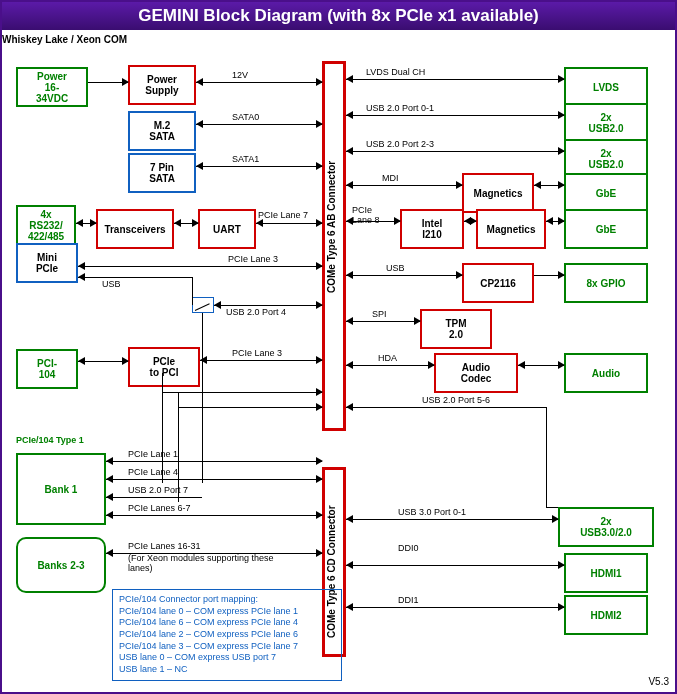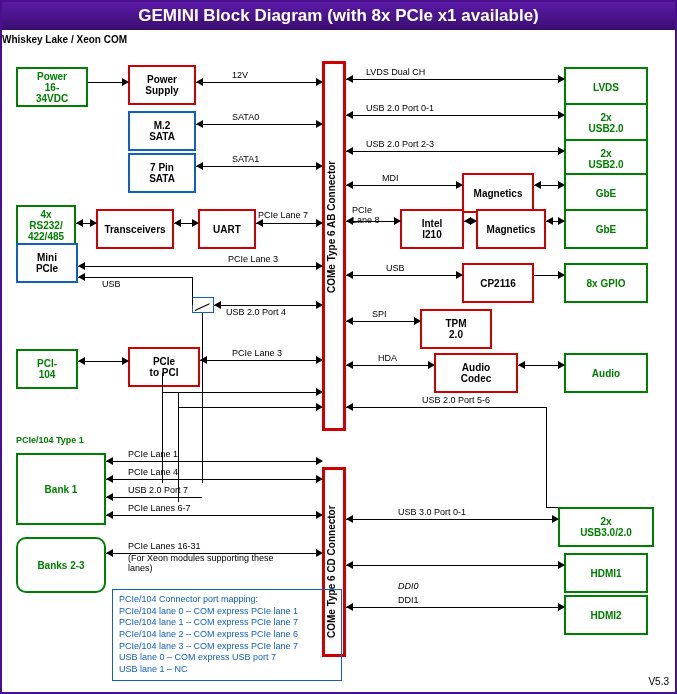--- a/index.html
+++ b/index.html
@@ -303,31 +303,31 @@
     <div class="lbl" style="left:420px; top:348px;">USB 2.0 Port 5-6</div>
 
     <div class="line-h" style="left:344px; top:472px; width:212px;"></div>
     <div class="arrow-l" style="left:344px; top:468px;"></div>
       <div class="arrow-r" style="left:550px; top:468px;"></div>
     <div class="lbl" style="left:396px; top:460px;">USB 3.0 Port 0-1</div>
 
     <div class="line-h" style="left:344px; top:518px; width:218px;"></div>
     <div class="arrow-l" style="left:344px; top:514px;"></div>
       <div class="arrow-r" style="left:556px; top:514px;"></div>
-    <div class="lbl" style="left:396px; top:534px;font-style:italic;">DDI0</div>
+    <div class="lbl" style="left:396px; top:496px;">DDI0</div>
 
     <div class="line-h" style="left:344px; top:560px; width:218px;"></div>
     <div class="arrow-l" style="left:344px; top:556px;"></div>
       <div class="arrow-r" style="left:556px; top:556px;"></div>
     <div class="lbl" style="left:396px; top:548px;">DDI1</div>
 
     <div class="note" style="left:110px; top:542px; width:230px;">
       <div>PCIe/104 Connector port mapping:</div>
       <div>PCIe/104 lane 0 – COM express PCIe lane 1</div>
-      <div>PCIe/104 lane 1 – COM express PCIe lane 7</div>
+      <div>PCIe/104 lane 6 – COM express PCIe lane 4</div>
       <div>PCIe/104 lane 2 – COM express PCIe lane 6</div>
       <div>PCIe/104 lane 3 – COM express PCIe lane 7</div>
       <div>USB lane 0 – COM express USB port 7</div>
       <div>USB lane 1 – NC</div>
     </div>
 
     <div class="version">V5.3</div>
   </div>
 </div>
 

